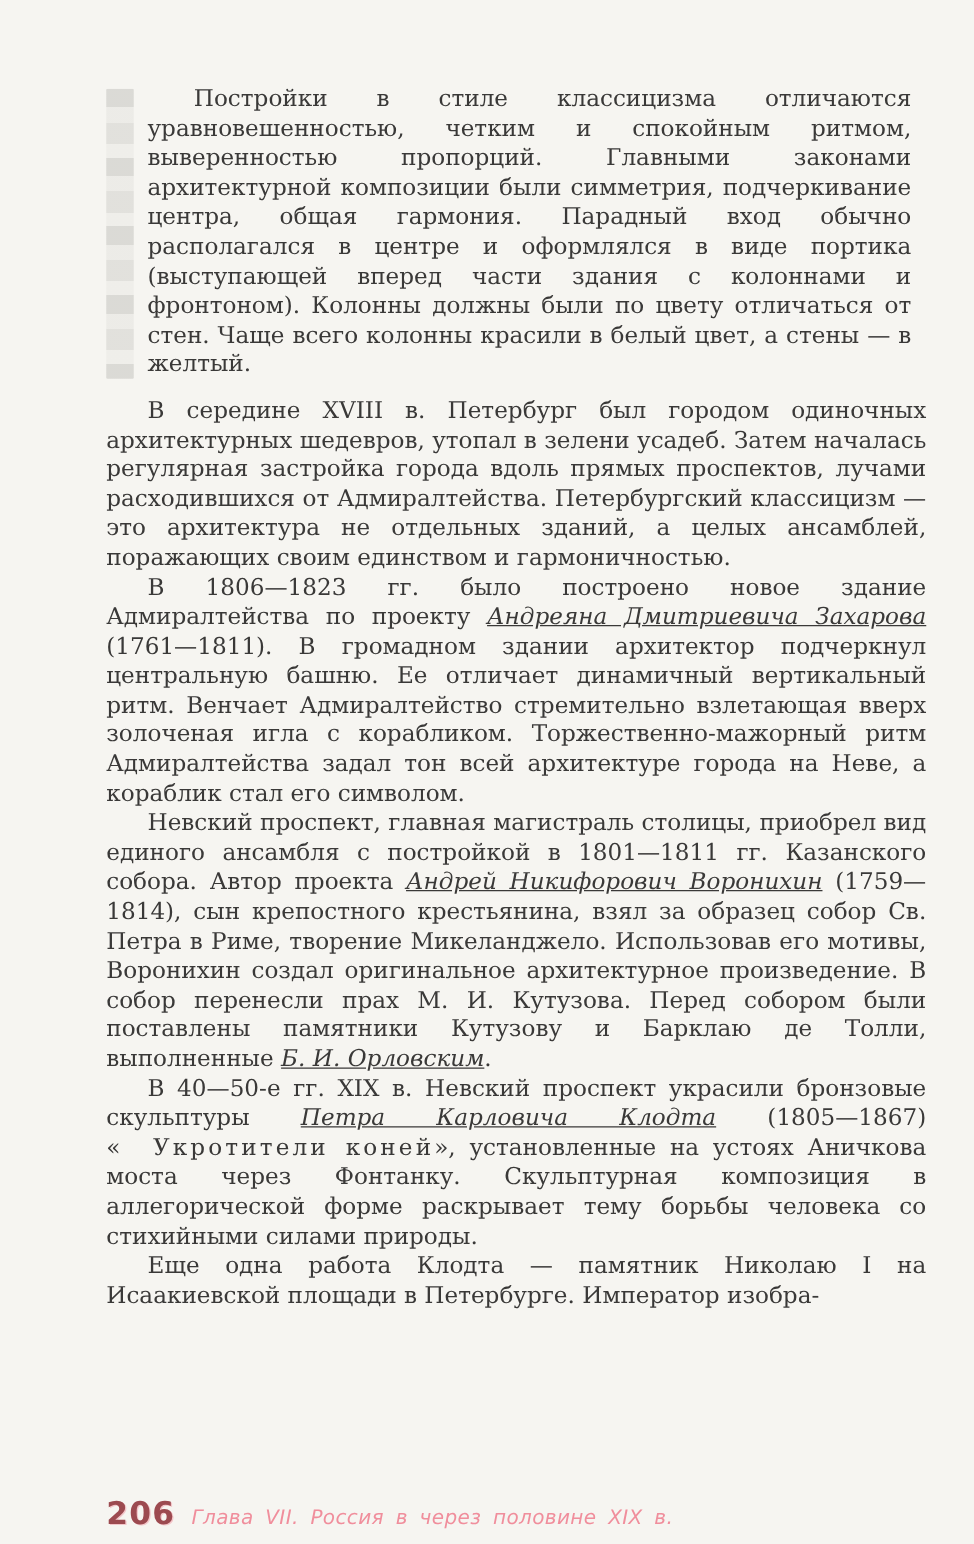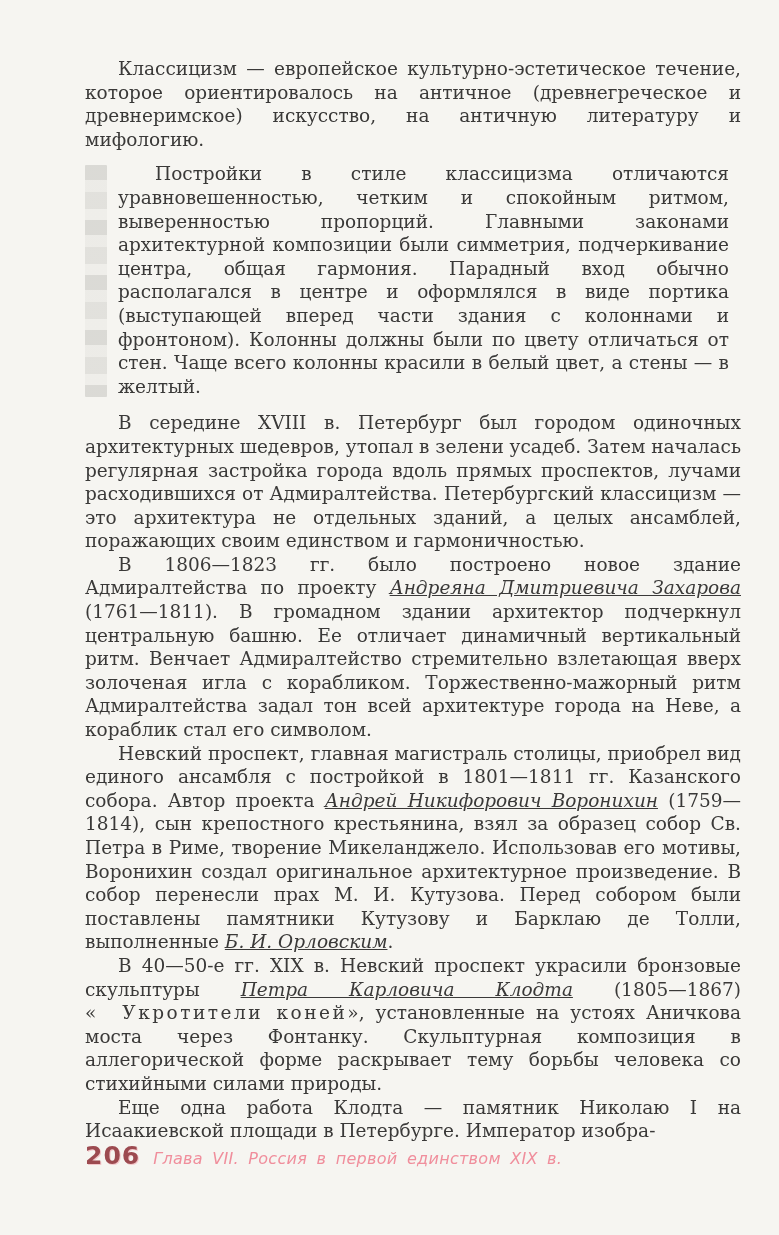--- a/index.html
+++ b/index.html
@@ -63,21 +63,21 @@
     text-decoration: underline;
   }
   .spaced {
     letter-spacing: 2.5px;
     margin-left: 26px;
   }
   
   .footer {
     position: absolute;
     left: 85px;
-    top: 1141px;
+    top: 1196px;
     display: flex;
     align-items: baseline;
     gap: 13px;
     font-family: "DejaVu Sans", "Liberation Sans", sans-serif;
     white-space: nowrap;
   }
   .page-num {
     font-size: 25px;
     font-weight: bold;
     letter-spacing: 1px;
@@ -92,37 +92,36 @@
     letter-spacing: 0.3px;
   }
 </style>
 </head>
 <body>
 
 <div class="page">
 
   <div class="text-column">
 
-    <p class="para">Классицизм — европейское культурно-эстетическое течение, которое ориентировалось на античное (древнегреческое и древнеримское) искусство, на античную литературу и мифологию.</p>
 
     <div class="feature-block">
       <span class="marker-bar"></span>
       <p class="para">Постройки в стиле классицизма отличаются уравновешенностью, четким и спокойным ритмом, выверенностью пропорций. Главными законами архитектурной композиции были симметрия, подчеркивание центра, общая гармония. Парадный вход обычно располагался в центре и оформлялся в виде портика (выступающей вперед части здания с колоннами и фронтоном). Колонны должны были по цвету отличаться от стен. Чаще всего колонны красили в белый цвет, а стены — в желтый.</p>
     </div>
 
     <p class="para">В середине XVIII в. Петербург был городом одиночных архитектурных шедевров, утопал в зелени усадеб. Затем началась регулярная застройка города вдоль прямых проспектов, лучами расходившихся от Адмиралтейства. Петербургский классицизм — это архитектура не отдельных зданий, а целых ансамблей, поражающих своим единством и гармоничностью.</p>
 
     <p class="para"><span>В 1806—1823 гг. было построено новое здание Адмиралтейства по проекту </span><i class="person-name">Андреяна Дмитриевича Захарова</i><span> (1761—1811). В громадном здании архитектор подчеркнул центральную башню. Ее отличает динамичный вертикальный ритм. Венчает Адмиралтейство стремительно взлетающая вверх золоченая игла с корабликом. Торжественно-мажорный ритм Адмиралтейства задал тон всей архитектуре города на Неве, а кораблик стал его символом.</span></p>
 
     <p class="para"><span>Невский проспект, главная магистраль столицы, приобрел вид единого ансамбля с постройкой в 1801—1811 гг. Казанского собора. Автор проекта </span><i class="person-name">Андрей Никифорович Воронихин</i><span> (1759—1814), сын крепостного крестьянина, взял за образец собор Св. Петра в Риме, творение Микеланджело. Использовав его мотивы, Воронихин создал оригинальное архитектурное произведение. В собор перенесли прах М. И. Кутузова. Перед собором были поставлены памятники Кутузову и Барклаю де Толли, выполненные </span><i class="person-name">Б. И. Орловским</i><span>.</span></p>
 
     <p class="para"><span>В 40—50-е гг. XIX в. Невский проспект украсили бронзовые скульптуры </span><i class="person-name">Петра Карловича Клодта</i><span> (1805—1867) «</span><span class="spaced">Укротители коней</span><span>», установленные на устоях Аничкова моста через Фонтанку. Скульптурная композиция в аллегорической форме раскрывает тему борьбы человека со стихийными силами природы.</span></p>
 
     <p class="para">Еще одна работа Клодта — памятник Николаю I на Исаакиевской площади в Петербурге. Император изобра-</p>
 
   </div>
 
   <div class="footer">
     <span class="page-num">206</span>
-    <span class="chapter">Глава VII. Россия в первой единством XIX в.</span>
+    <span class="chapter">Глава VII. Россия в через половине XIX в.</span>
   </div>
 
 </div>
 
 </body></html>

